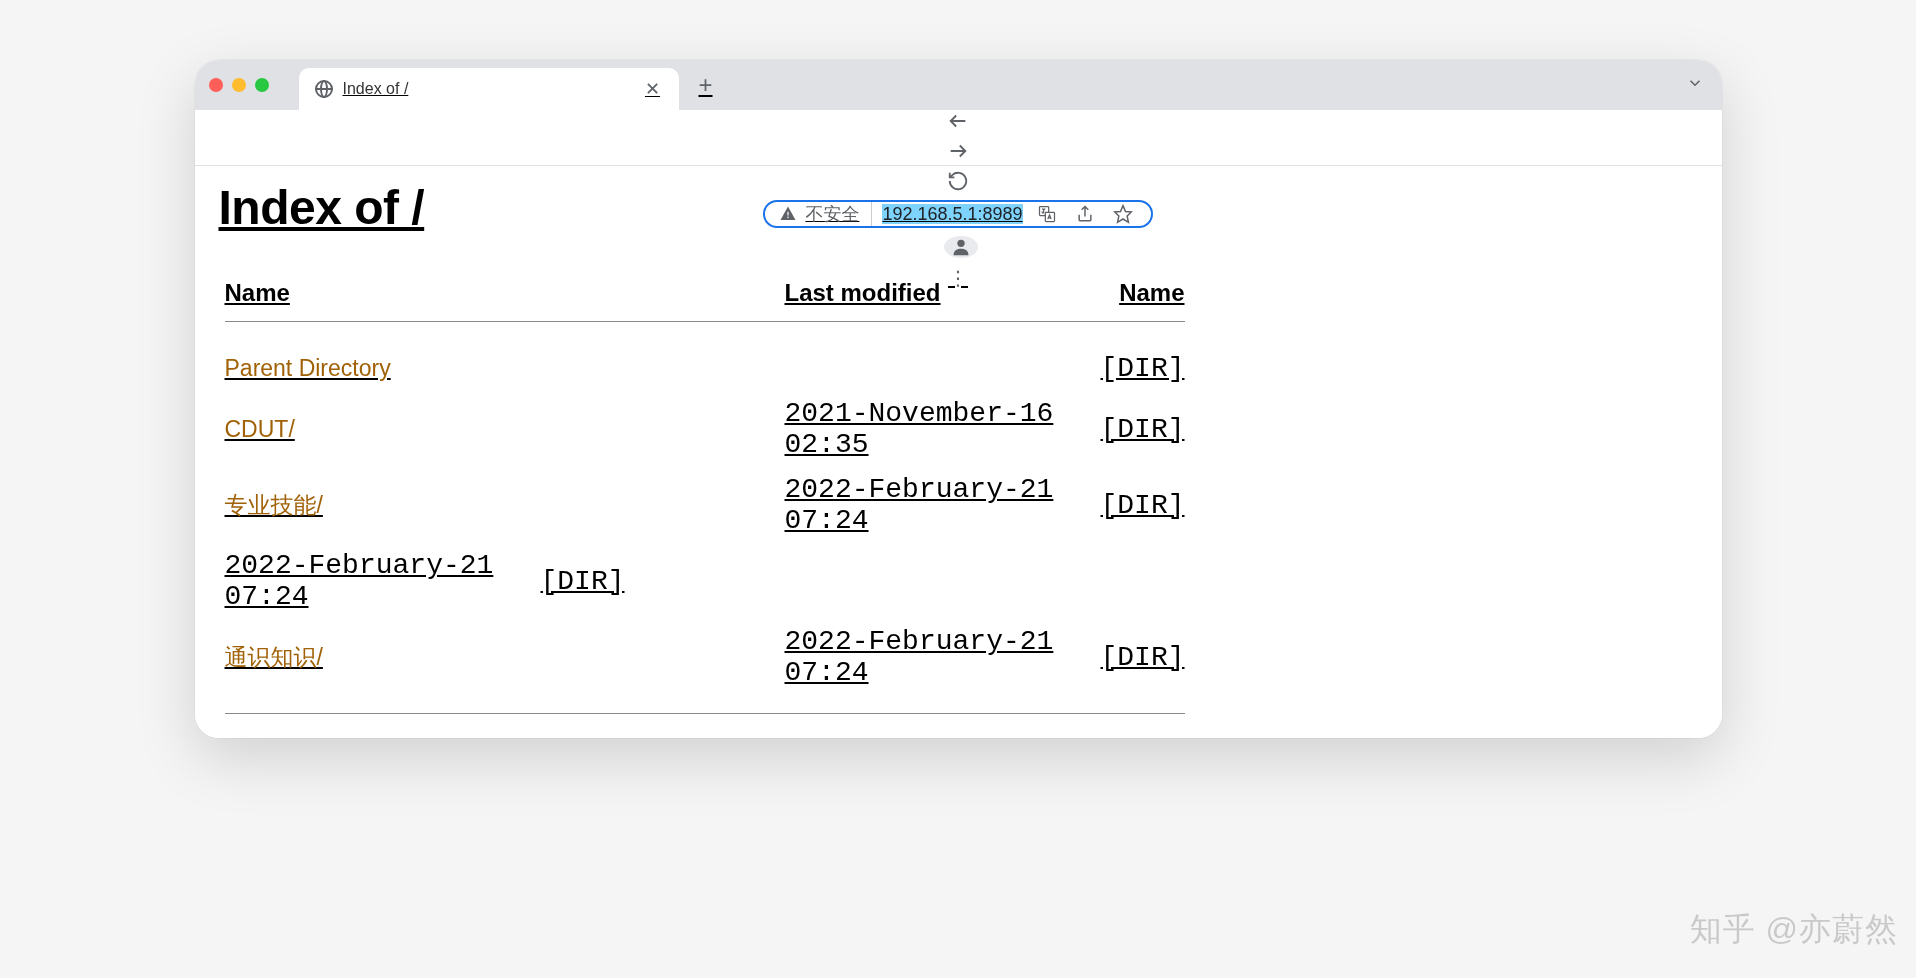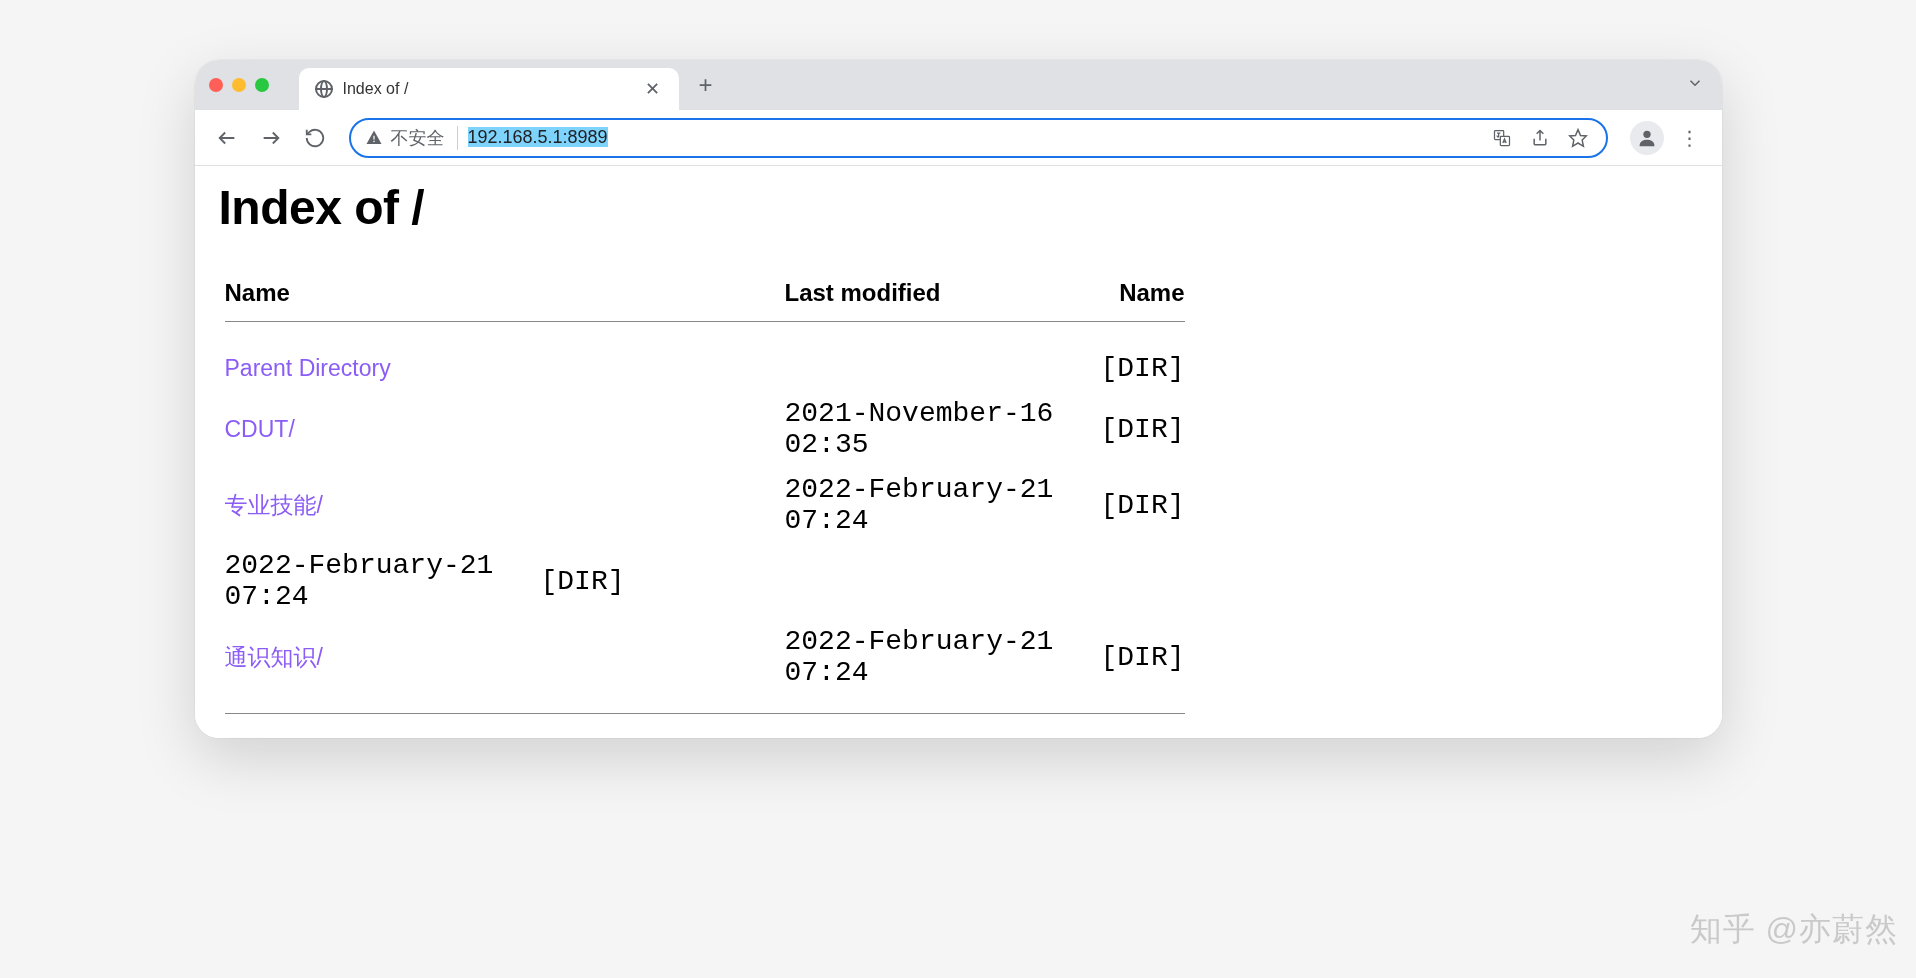--- a/index.html
+++ b/index.html
@@ -12,20 +12,21 @@
       align-items: flex-start;
       justify-content: center;
       padding-top: 60px;
     }
     .browser-window {
       width: 1527px;
       background: #fff;
       border-radius: 24px;
       box-shadow: 0 20px 60px rgba(0,0,0,0.15), 0 0 0 1px rgba(0,0,0,0.03);
       overflow: hidden;
+      text-decoration: underline;
     }
     .tab-strip {
       background: #dfe1e5;
       height: 50px;
       display: flex;
       align-items: center;
       padding: 0 14px;
       position: relative;
     }
     .traffic-lights {
@@ -103,20 +104,21 @@
     }
     .tabs-dropdown svg { width: 18px; height: 18px; }
     .toolbar {
       background: #fff;
       height: 56px;
       display: flex;
       align-items: center;
       padding: 0 14px;
       gap: 8px;
       border-bottom: 1px solid #e1e1e3;
+      flex-direction: column;
     }
     .nav-btn {
       width: 36px;
       height: 36px;
       display: flex;
       align-items: center;
       justify-content: center;
       color: #5f6368;
       cursor: pointer;
       border-radius: 50%;
@@ -201,21 +203,21 @@
     .col-name { width: 560px; }
     .col-modified { width: 300px; }
     .col-size { width: 100px; text-align: right; }
     .listing-row {
       display: flex;
       align-items: center;
       font-size: 23px;
       padding: 7px 0;
     }
     .listing-row .link {
-      color: #8b5cf6;
+      color: #a16207;
       text-decoration: none;
       cursor: pointer;
       text-align: center;
     }
     .listing-row .col-modified,
     .listing-row .col-size {
       font-family: "Courier New", monospace;
       font-size: 28px;
     }
     .listing-footer {

